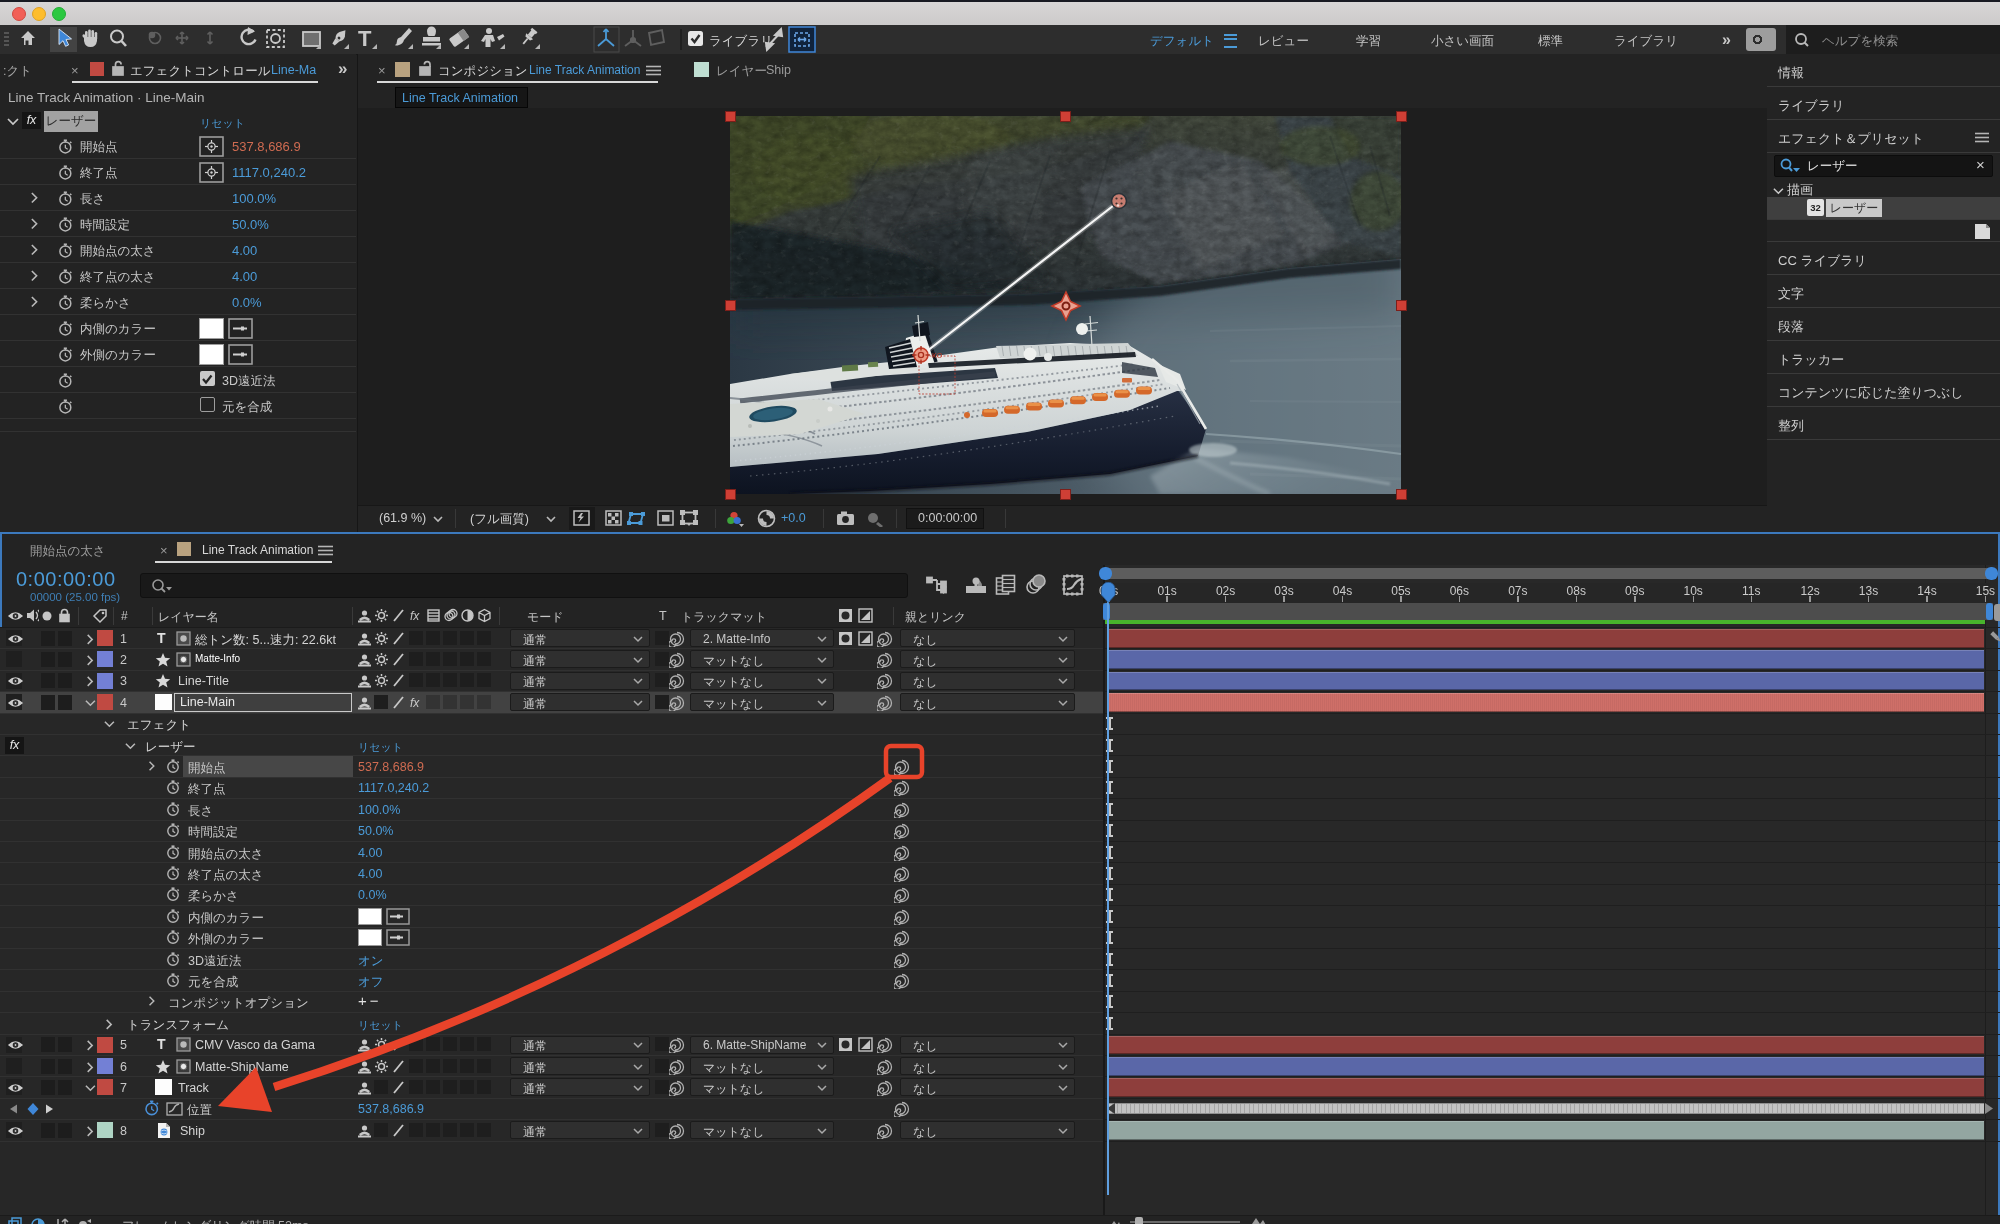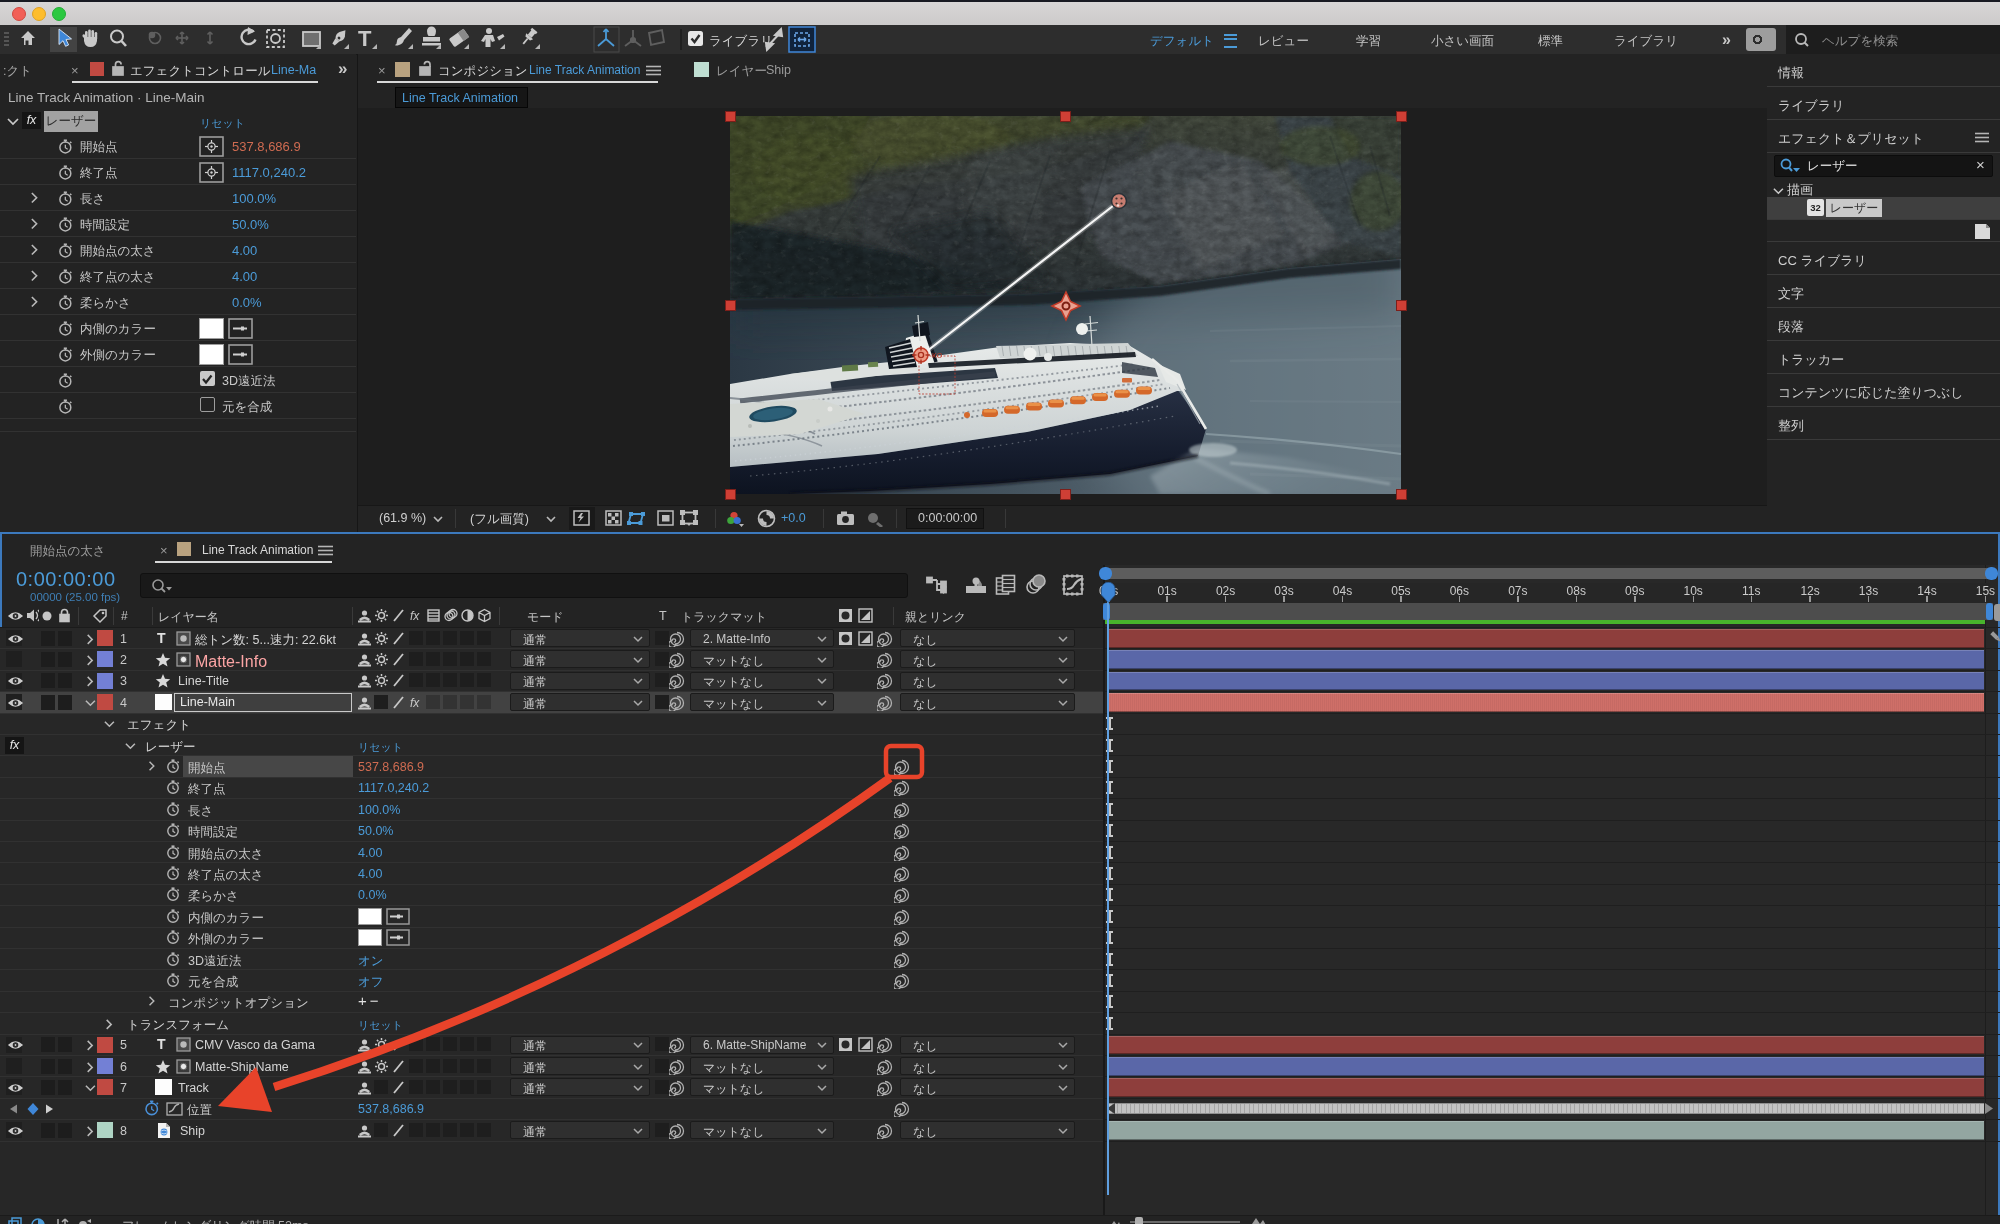--- a/index.html
+++ b/index.html
@@ -1192,21 +1192,21 @@
           <svg width="16" height="16" viewBox="0 0 16 16">
             <path d="M8 1 l2 4.8 5.2 0.4 -4 3.4 1.3 5 -4.5-2.8 -4.5 2.8 1.3-5 -4-3.4 5.2-0.4 z" fill="#d8d8d8"></path>
           </svg>
         </div>
         <div style="position: absolute; left: 176px; top: 119.9px; width: 15px; height: 15px;">
           <svg width="15" height="15" viewBox="0 0 15 15">
             <rect x="1" y="1" width="13" height="13" fill="#3a3a3a" stroke="#9a9a9a" stroke-width="1.3"></rect>
             <circle cx="7.5" cy="7.5" r="3.2" fill="#e8e8e8" stroke="#555"></circle>
           </svg>
         </div>
-        <div style="position: absolute; left: 195px; top: 120.9px; white-space: nowrap; color: #fca5a5; font-size: 16px;">Matte-Info</div>
+        <div style="position: absolute; left: 195px; top: 120.9px; white-space: nowrap; color: #ffffff; font-size: 10px;">Matte-Info</div>
         <div style="position: absolute; left: 357px; top: 119.9px; width: 15px; height: 15px;">
           <svg width="15" height="15" viewBox="0 0 15 15">
             <g fill="#c9c9c9">
               <circle cx="7.5" cy="5" r="2.6"></circle>
               <path d="M2 11 q5.5-5 11 0 l-1.5 2 q-4-3.5-8 0 z"></path>
               <rect x="1" y="12.5" width="13" height="2"></rect>
             </g>
           </svg>
         </div>
         <div style="position: absolute; left: 374.2px; top: 119.9px; width: 15px; height: 15px;">

